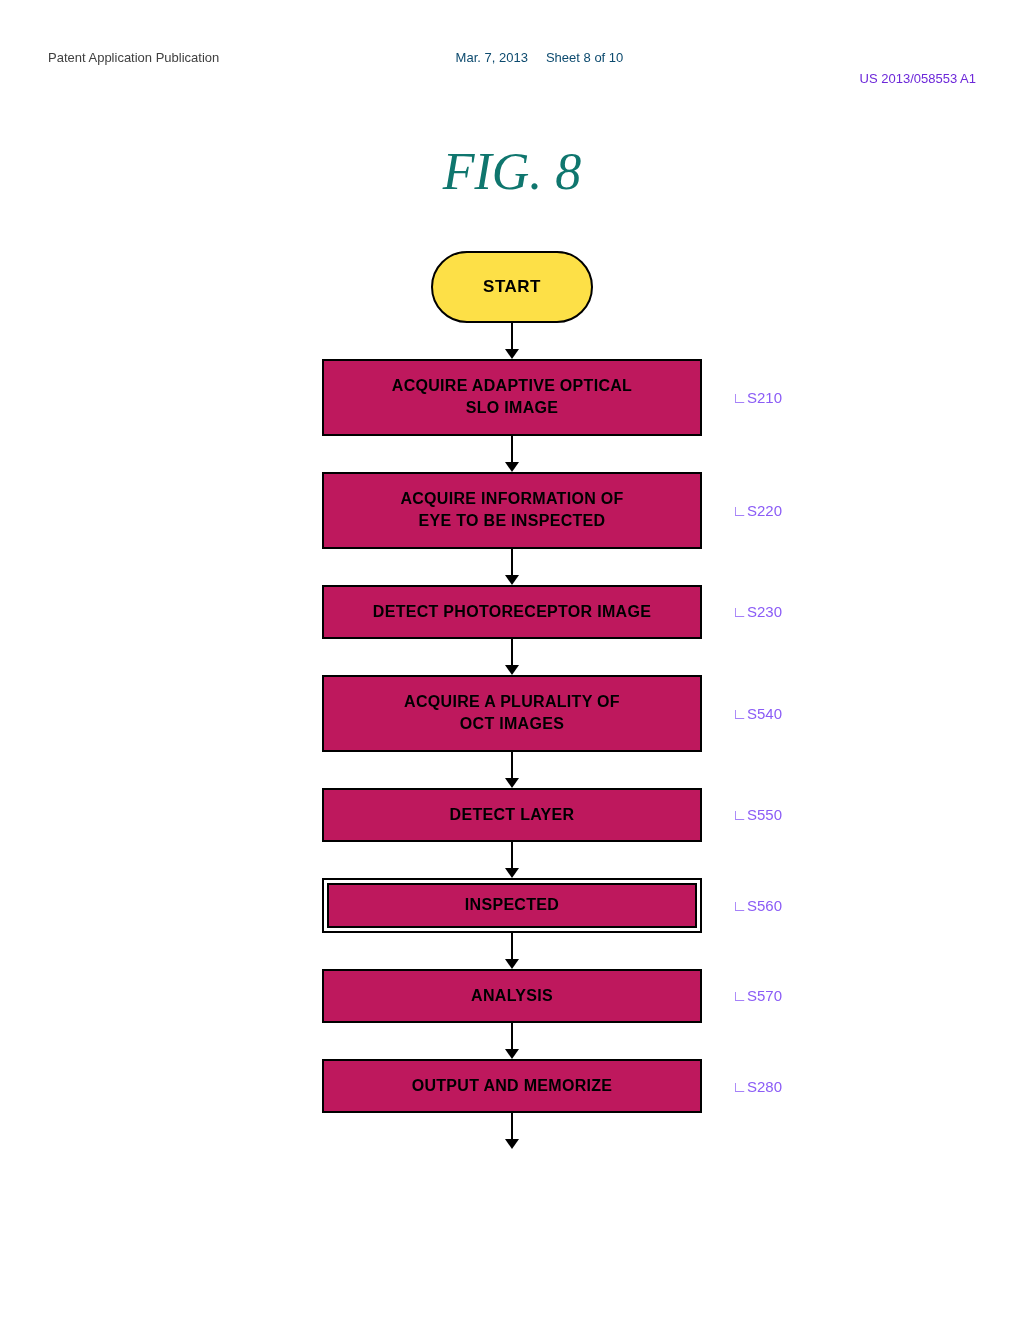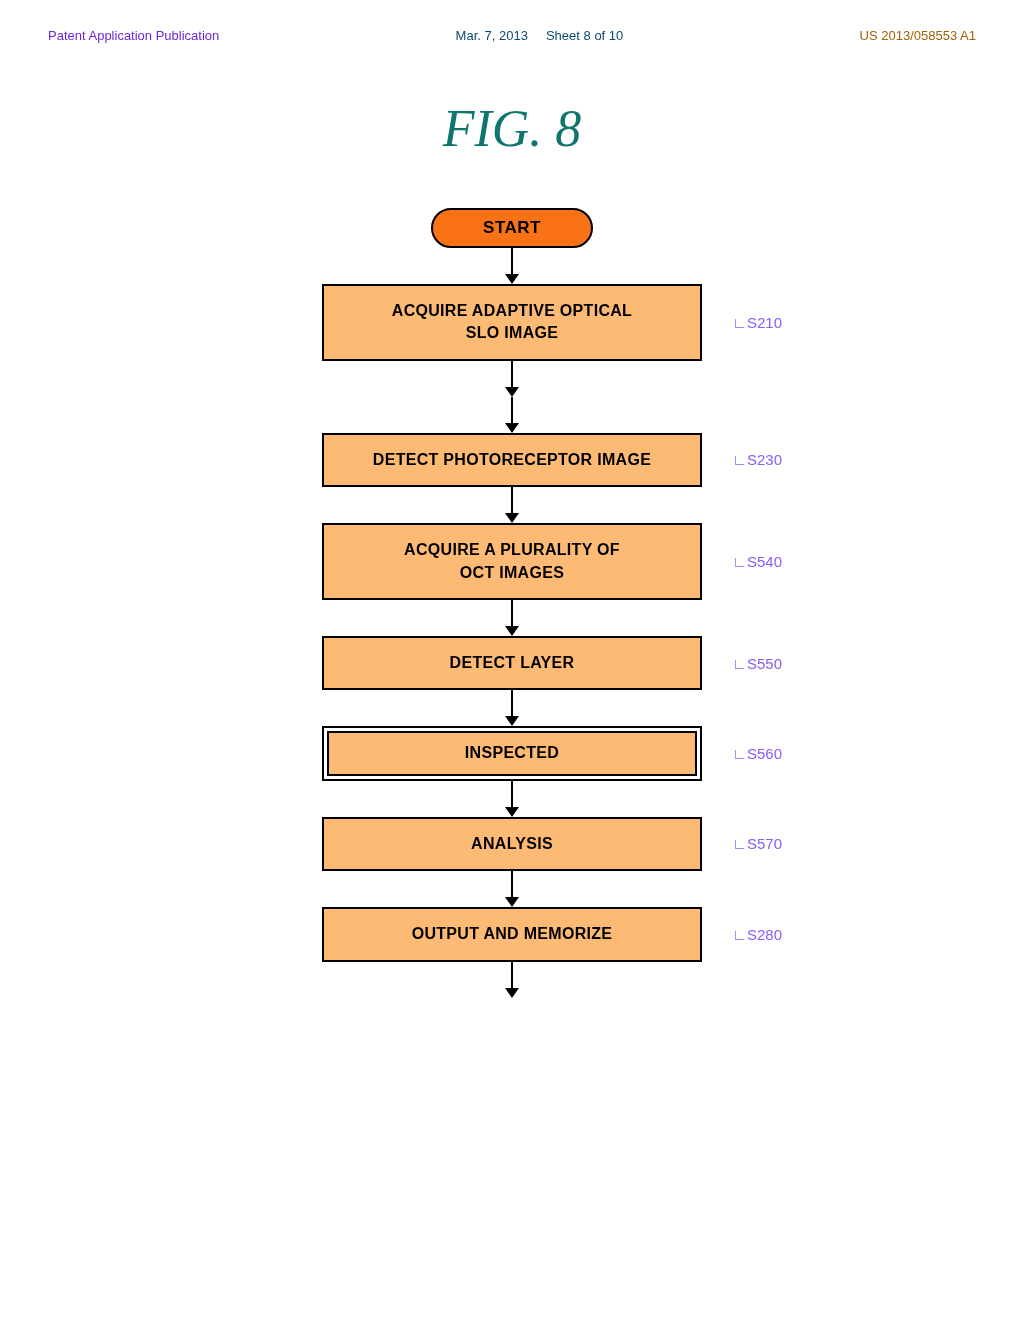--- a/index.html
+++ b/index.html
@@ -16,32 +16,33 @@
     .header {
       display: flex;
       justify-content: space-between;
       align-items: center;
       padding: 28px 48px 16px 48px;
       border-bottom: none;
     }
 
     .header-left {
       font-size: 13px;
-      color: #6d28d9;
+      color: #404040;
     }
 
     .header-center {
       font-size: 13px;
       color: #0c4a6e;
       text-align: center;
     }
 
     .header-right {
       font-size: 13px;
-      color: #a16207;
+      color: #6d28d9;
+      margin-top: 43px;
     }
 
     
     .figure-title {
       text-align: center;
       font-size: 52px;
       font-style: italic;
       font-family: Georgia, serif;
       margin: 40px 0 50px 0;
       color: #0f766e;
@@ -53,39 +54,39 @@
       flex-direction: column;
       align-items: center;
       gap: 0;
       padding-bottom: 60px;
     }
 
     
     .oval {
       border: 2px solid #000;
       border-radius: 40px;
-      padding: 8px 50px;
+      padding: 24px 50px;
       font-size: 17px;
       font-weight: bold;
       letter-spacing: 0.5px;
       color: #000;
-      background: #f97316;
+      background: #fde047;
       min-width: 160px;
       text-align: center;
     }
 
     
     .process-box {
       border: 2px solid #000;
       padding: 14px 20px;
       font-size: 16px;
       font-weight: bold;
       letter-spacing: 0.3px;
       color: #000;
-      background: #fdba74;
+      background: #be185d;
       width: 380px;
       text-align: center;
       line-height: 1.4;
       position: relative;
     }
 
     
     .process-box.double-border {
       border: 2px solid #000;
       box-shadow: inset 0 0 0 3px #fff, inset 0 0 0 5px #000;
@@ -158,20 +159,24 @@
   <div class="step-row">
     <div class="process-box">ACQUIRE ADAPTIVE OPTICAL<br>SLO IMAGE</div>
     <div class="step-label">∟S210</div>
   </div>
 
   <div class="arrow">
     <div class="arrow-line"></div>
     <div class="arrow-head"></div>
   </div>
 
+  <div class="step-row">
+    <div class="process-box">ACQUIRE INFORMATION OF<br>EYE TO BE INSPECTED</div>
+    <div class="step-label">∟S220</div>
+  </div>
 
   <div class="arrow">
     <div class="arrow-line"></div>
     <div class="arrow-head"></div>
   </div>
 
   <div class="step-row">
     <div class="process-box">DETECT PHOTORECEPTOR IMAGE</div>
     <div class="step-label">∟S230</div>
   </div>

